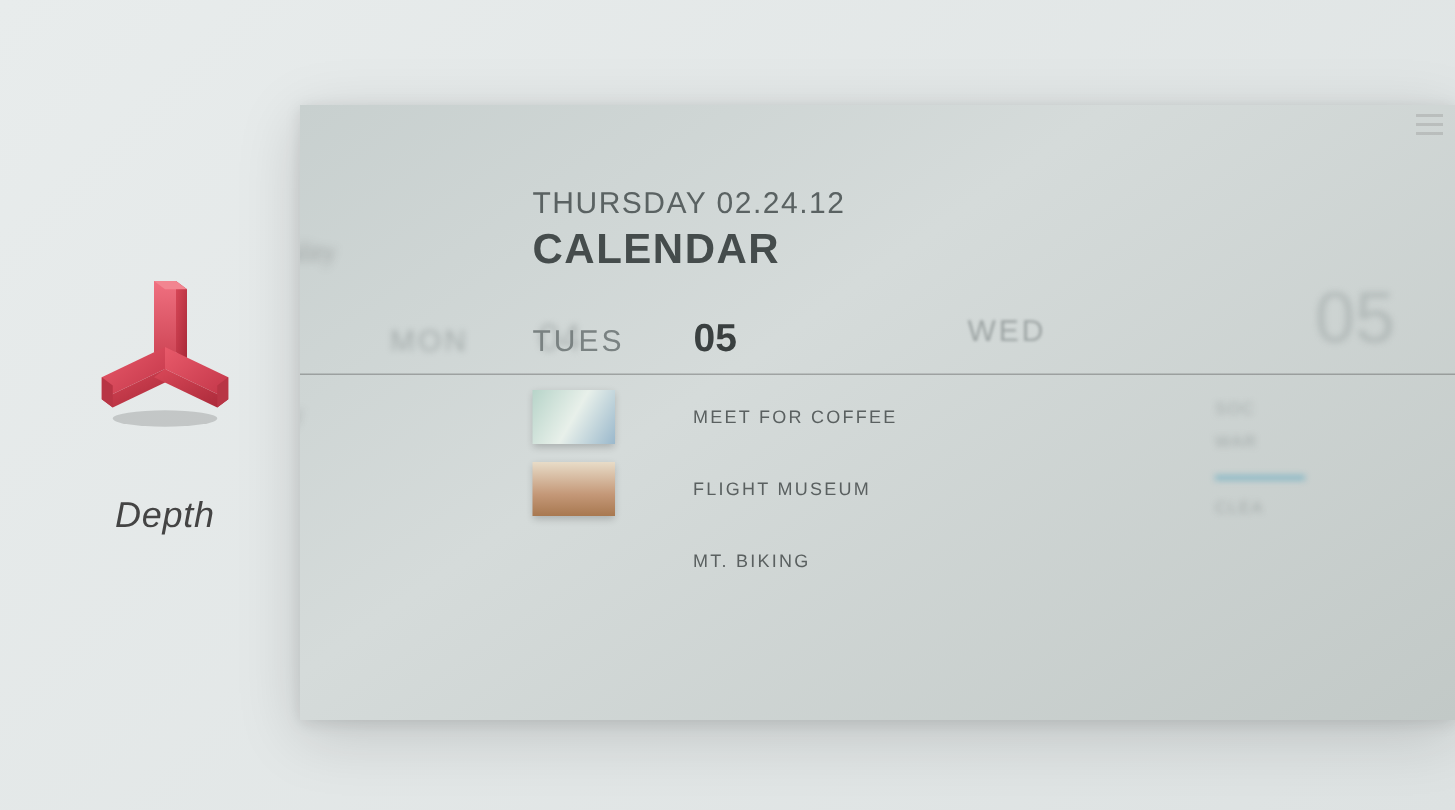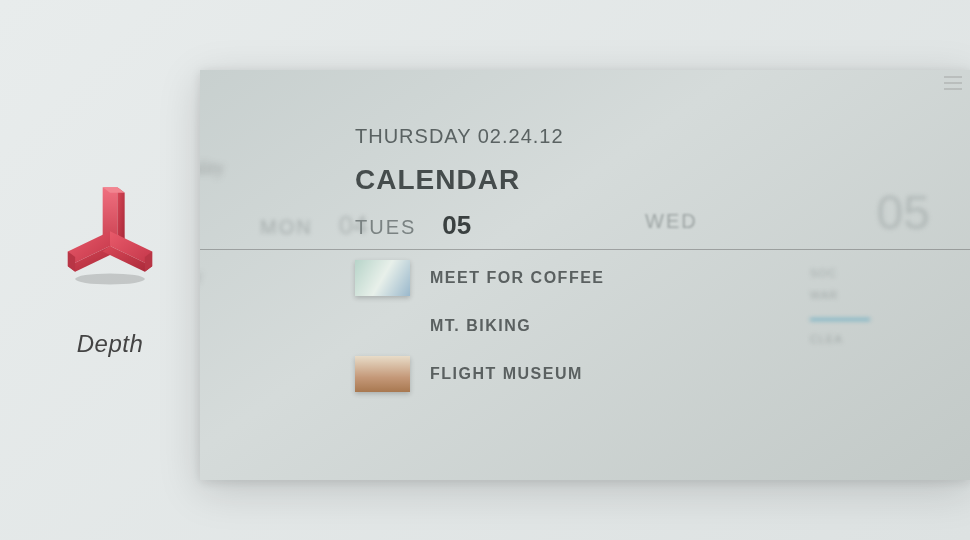--- a/index.html
+++ b/index.html
@@ -74,34 +74,34 @@
   font-size: 20px;
   font-weight: 400;
   color: #5a6262;
   letter-spacing: 1px;
 }
 .title-line {
   font-size: 28px;
   font-weight: 700;
   color: #454c4c;
   letter-spacing: 1px;
-  margin-top: 16px;
+  margin-top: 2px;
 }
 .timeline {
   position: absolute;
   top: 140px;
   left: 0;
   right: 0;
   height: 40px;
   display: flex;
   align-items: baseline;
   border-bottom: 1px solid rgba(80,80,80,0.4);
   padding-bottom: 4px;
 }
-.day-cell { display: flex; align-items: baseline; gap: 6px; }
+.day-cell { display: flex; align-items: baseline; gap: 26px; }
 .day-label { font-size: 20px; font-weight: 300; color: #7a8282; letter-spacing: 2px; }
 .day-num { font-size: 26px; font-weight: 300; color: #888f8f; margin-left: 20px; }
 .day-num.active { font-weight: 700; color: #3a4040; }
 .mon { position: absolute; left: 60px; filter: blur(2px); opacity: 0.5; }
 .tue { position: absolute; left: 155px; }
 .wed { position: absolute; left: 445px; filter: blur(1px); opacity: 0.6; }
 .big05 {
   position: absolute;
   right: 40px;
   top: 115px;
@@ -130,24 +130,25 @@
   overflow: hidden;
 }
 .thumb.t1 { background: linear-gradient(120deg,#b7d4c9 0%,#e8f0ea 50%,#9ab8cc 100%); }
 .thumb.t2 { background: linear-gradient(180deg,#e8dcc8 0%,#c49878 60%,#a87850 100%); }
 .thumb.t3 { background: linear-gradient(90deg,#f0f0f0 0%,#fff 30%); }
 .thumb.t3::before {
   content:""; position:absolute; left:2px; top:2px; bottom:2px; width:12px;
   background: linear-gradient(#e74,#e74 30%,#39c 30%,#39c 60%,#7c4 60%);
 }
 .event-label {
-  font-size: 16px;
-  font-weight: 700;
+  font-size: 12px;
+  font-weight: 400;
   color: #5a6060;
   letter-spacing: 1.5px;
+  margin-left: 32px;
 }
 .side-items {
   position: absolute;
   right: 100px;
   top: 192px;
   font-size: 11px;
   color: rgba(100,110,110,0.4);
   letter-spacing: 1px;
   filter: blur(2px);
   line-height: 22px;
@@ -229,26 +230,26 @@
       <span class="day-num"></span>
     </div>
   </div>
 
   <div class="events">
     <div class="event-row">
       <div class="thumb t1"></div>
       <div class="event-label">MEET FOR COFFEE</div>
     </div>
     <div class="event-row">
+      <div class="thumb t2"></div>
+      <div class="event-label">FLIGHT MUSEUM</div>
+    </div>
+    <div class="event-row">
       <div class="thumb" style="opacity:0"></div>
       <div class="event-label">MT. BIKING</div>
-    </div>
-    <div class="event-row">
-      <div class="thumb t2"></div>
-      <div class="event-label">FLIGHT MUSEUM</div>
     </div>
   </div>
 
   <div class="side-items">
     <div>SOC</div>
     <div>WAR</div>
     <span class="bar"></span>
     <div>CLEA</div>
   </div>
 </div>

